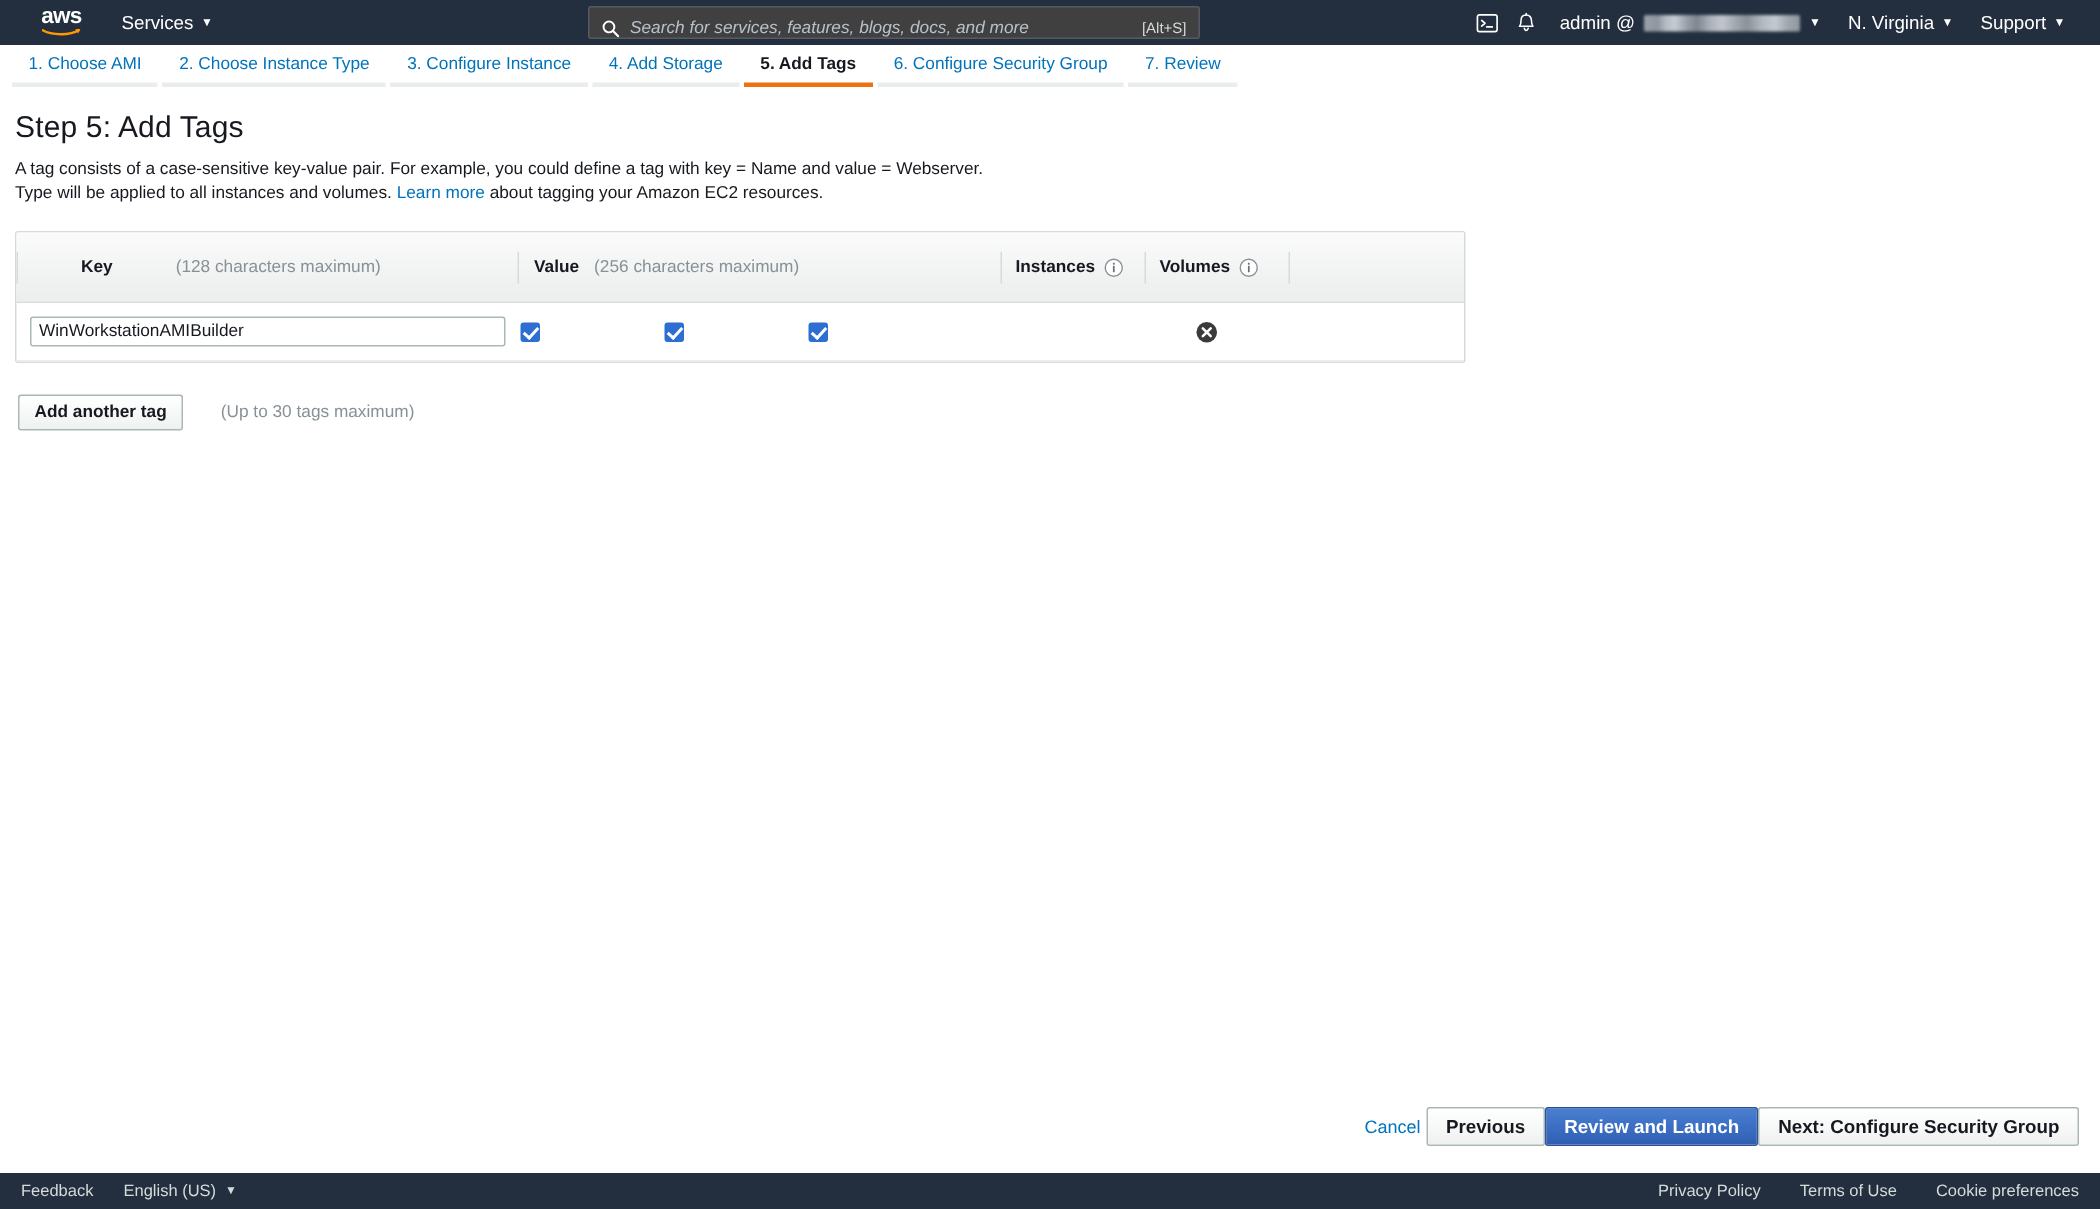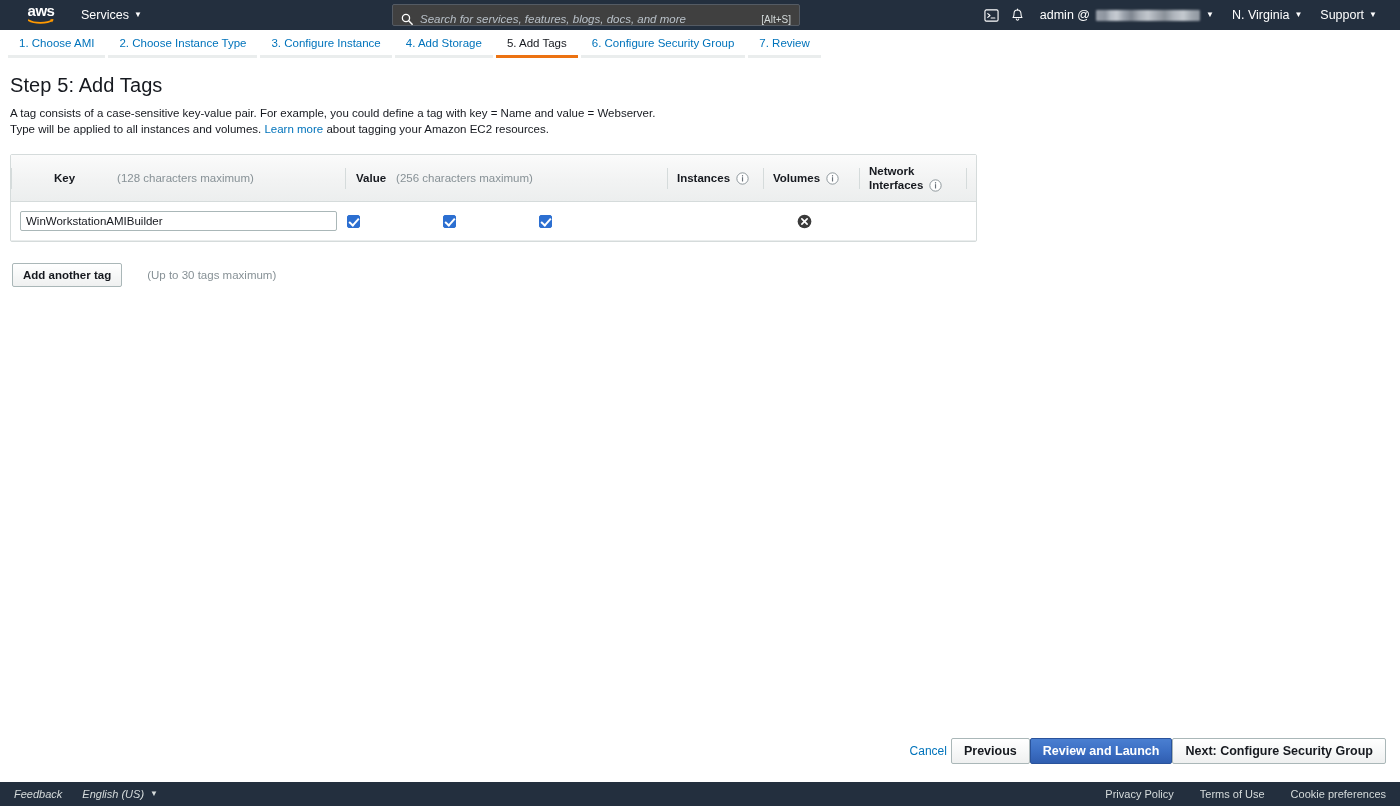--- a/index.html
+++ b/index.html
@@ -149,21 +149,21 @@
     align-items: center;
     white-space: nowrap;
     cursor: pointer;
     border-bottom: 3px solid #eaeded;
     margin-right: 3px;
     position: relative;
     top: 1px;
   }
   .wz-tab.active {
     color: #16191f;
-    font-weight: normal;
+    font-weight: bold;
     border-bottom-color: #ec7211;
     cursor: default;
   }
 
   
   #content {
     padding: 16px 0 0 10px;
   }
 
   #page-title {
@@ -372,21 +372,21 @@
     position: absolute;
     left: 0; bottom: 0;
     width: 1400px;
     height: 24px;
     background: #232f3e;
     display: flex;
     align-items: center;
     font-size: 11px;
     color: #d5dbdb;
   }
-  #footer-left { display: flex; align-items: flex-end; padding-left: 14px; gap: 20px; font-style: italic; }
+  #footer-left { display: flex; align-items: flex-end; padding-left: 14px; gap: 20px; }
   #footer-right {
     margin-left: auto;
     display: flex;
     align-items: center;
     gap: 26px;
     padding-right: 14px;
   }
   .footer-link { color: #d5dbdb; cursor: pointer; white-space: nowrap; }
   #copyright { color: #aab7b8; white-space: nowrap; }
   #lang-picker { display: flex; align-items: center; gap: 6px; cursor: pointer; }
@@ -505,34 +505,20 @@
       <div class="th th-chk">
         <div class="sep"></div>
         <span class="th-label">Volumes</span>
         <svg class="info-icon" viewBox="0 0 14 14">
           <circle cx="7" cy="7" r="6.1" stroke="#879196" stroke-width="1" fill="#ffffff"></circle>
           <rect x="6.4" y="5.6" width="1.25" height="4.6" fill="#687078"></rect>
           <rect x="6.4" y="3.4" width="1.25" height="1.4" fill="#687078"></rect>
         </svg>
       </div>
 
-      <div class="th th-chk-wide">
-        <div class="sep"></div>
-        <div class="th-multi">
-          <span class="l1">Network</span>
-          <span class="l2">
-            <span>Interfaces</span>
-            <svg class="info-icon" viewBox="0 0 14 14">
-              <circle cx="7" cy="7" r="6.1" stroke="#879196" stroke-width="1" fill="#ffffff"></circle>
-              <rect x="6.4" y="5.6" width="1.25" height="4.6" fill="#687078"></rect>
-              <rect x="6.4" y="3.4" width="1.25" height="1.4" fill="#687078"></rect>
-            </svg>
-          </span>
-        </div>
-      </div>
 
       <div class="th th-last">
         <div class="sep"></div>
       </div>
 
     </div>
 
     <div id="tag-rows">
       <div class="tag-row">
 

